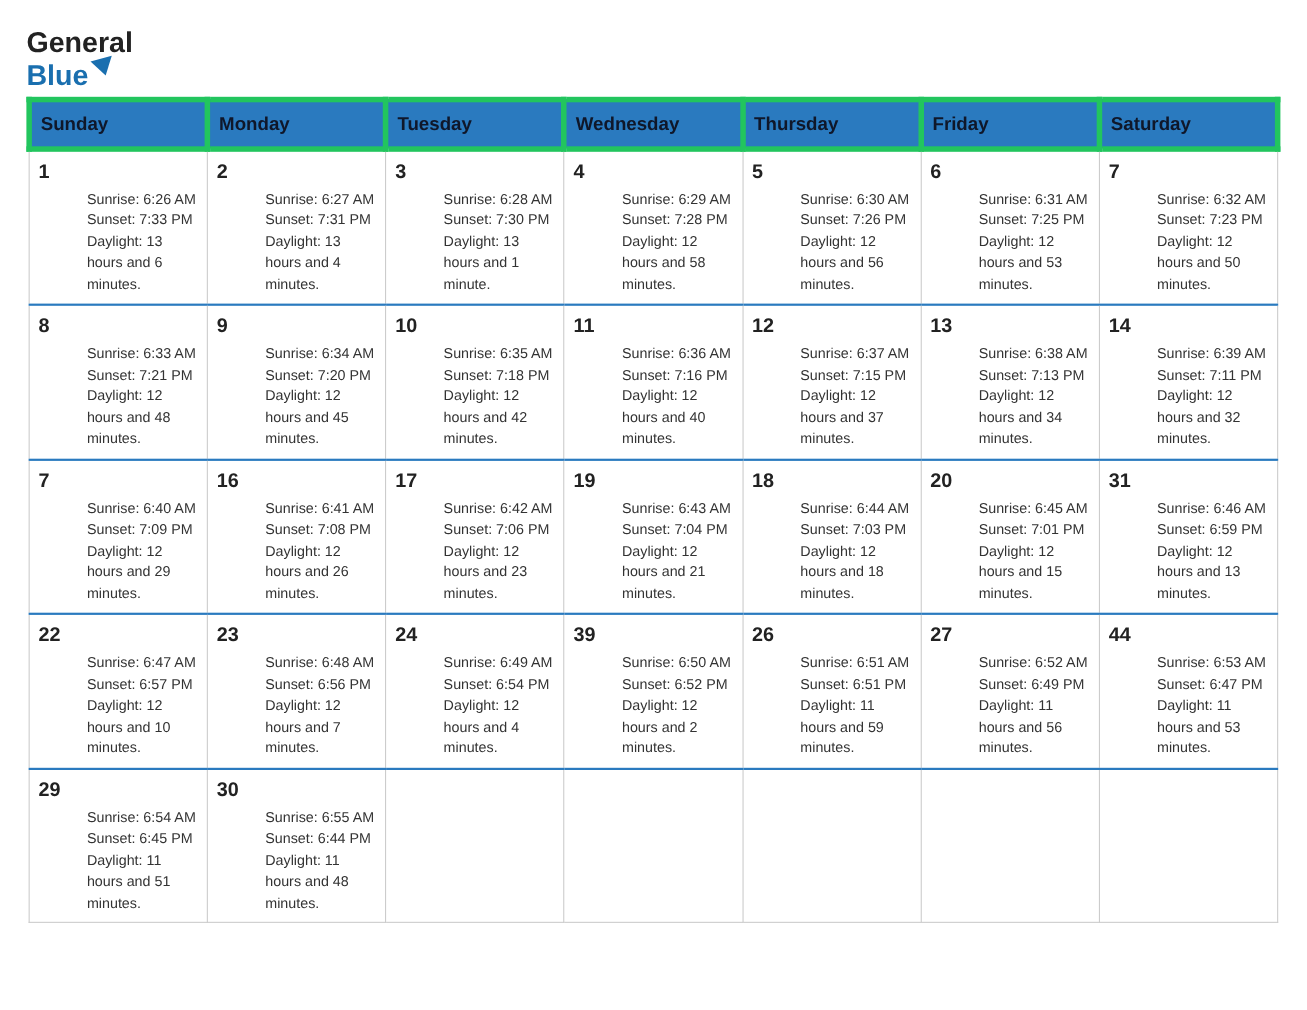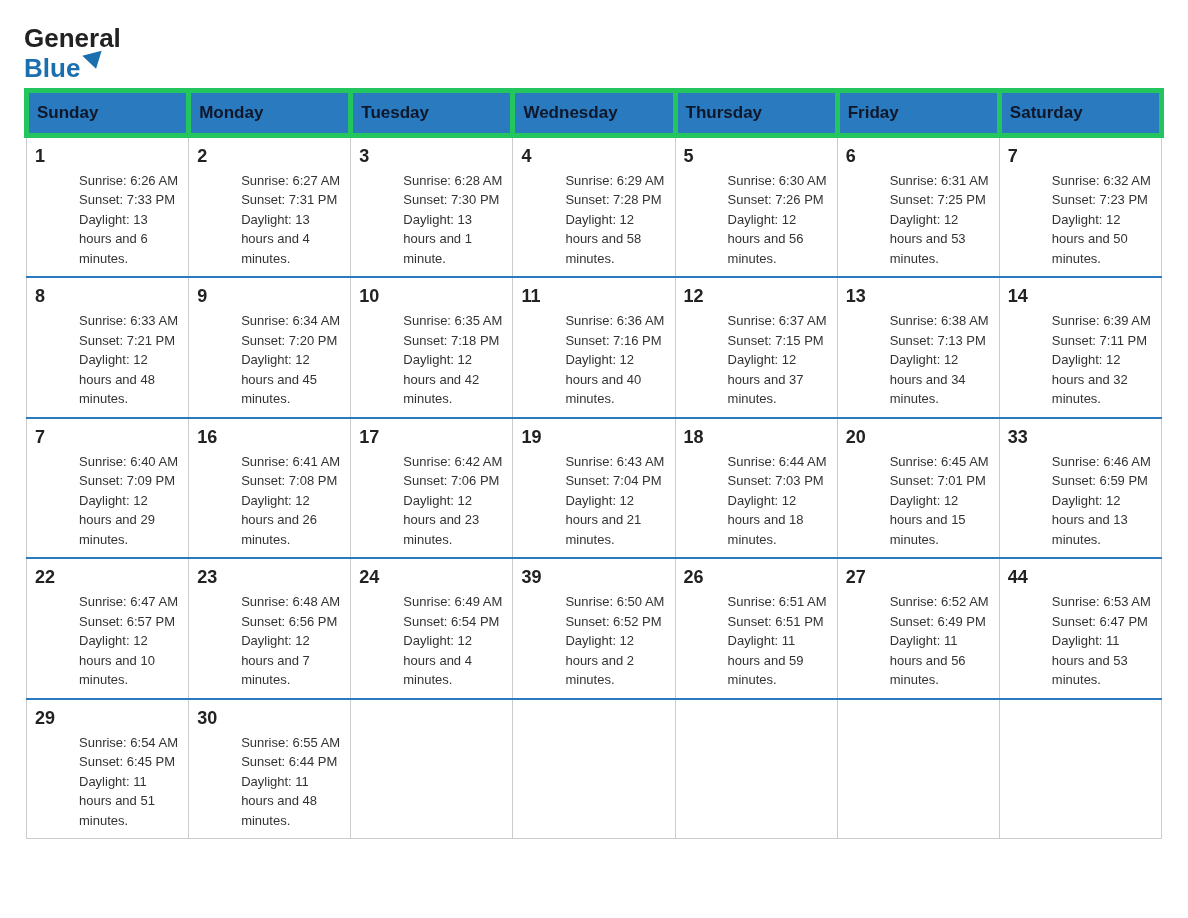--- a/index.html
+++ b/index.html
@@ -204,21 +204,21 @@
         </td>
         <td>
           <div class="day-number">18</div>
           <div class="day-info">Sunrise: 6:44 AM<br>Sunset: 7:03 PM<br>Daylight: 12 hours and 18 minutes.</div>
         </td>
         <td>
           <div class="day-number">20</div>
           <div class="day-info">Sunrise: 6:45 AM<br>Sunset: 7:01 PM<br>Daylight: 12 hours and 15 minutes.</div>
         </td>
         <td>
-          <div class="day-number">33</div>
+          <div class="day-number">31</div>
           <div class="day-info">Sunrise: 6:46 AM<br>Sunset: 6:59 PM<br>Daylight: 12 hours and 13 minutes.</div>
         </td>
       </tr>
       <tr class="week-row">
         <td>
           <div class="day-number">22</div>
           <div class="day-info">Sunrise: 6:47 AM<br>Sunset: 6:57 PM<br>Daylight: 12 hours and 10 minutes.</div>
         </td>
         <td>
           <div class="day-number">23</div>

